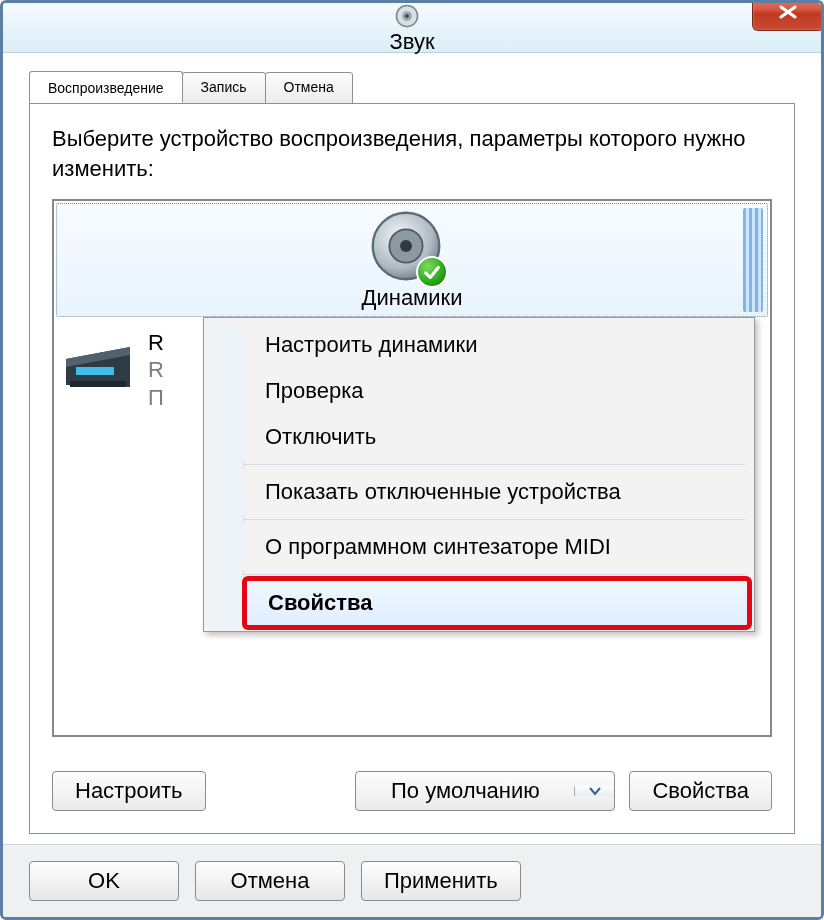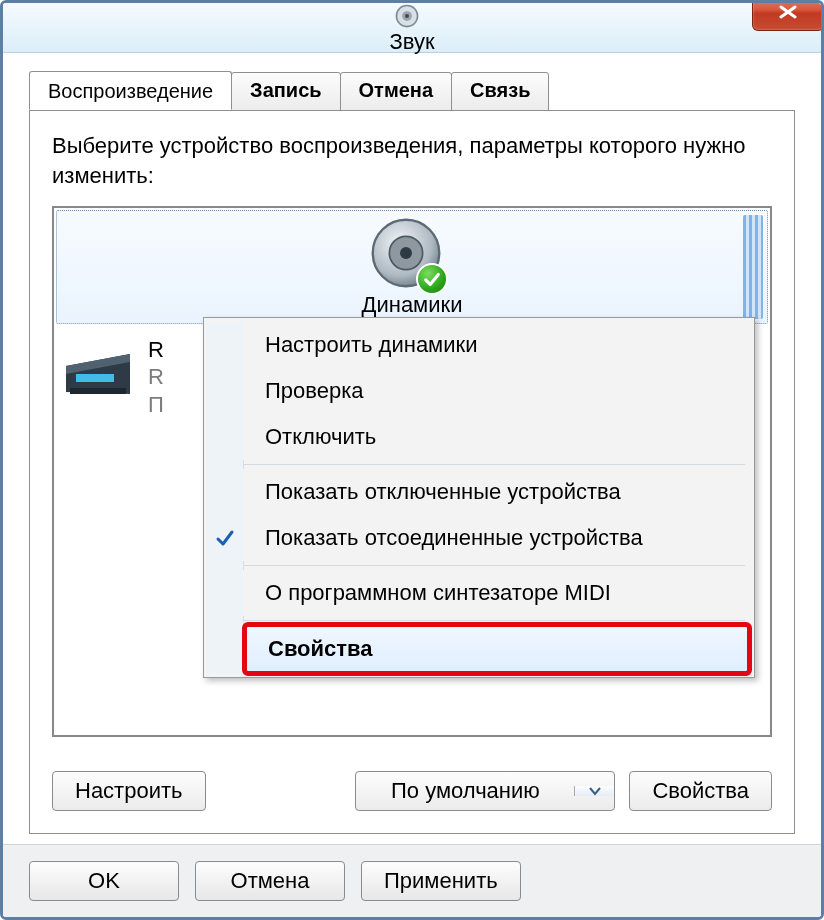--- a/index.html
+++ b/index.html
@@ -58,28 +58,28 @@
   }
   .tabstrip {
     display:flex;
     position:relative;
     z-index:2;
   }
   .tab {
     border:1px solid #8f8f8f;
     background:linear-gradient(to bottom,#fcfcfc,#ececec);
     padding:6px 18px 6px 18px;
-    font-size:20px;
+    font-size:14px;
     margin-right:0px;
     border-radius:3px 3px 0 0;
     position:relative;
     top:1px;
     color:#000;
   }
-  .tab + .tab { margin-left:-1px;font-weight:bold; }
+  .tab + .tab { margin-left:-1px; }
   .tab.active {
     background:#fff;
     border-bottom:1px solid #fff;
     padding-top:8px;
     top:0;
     z-index:3;
   }
   .tab-panel {
     border:1px solid #8f8f8f;
     background:#fff;
@@ -244,21 +244,20 @@
       </span>
     </div>
   </div>
 
   <div class="content">
 
     <div class="tabstrip">
       <div class="tab active"><span>Воспроизведение</span></div>
       <div class="tab"><span>Запись</span></div>
       <div class="tab"><span>Отмена</span></div>
-      <div class="tab"><span>Связь</span></div>
     </div>
 
     <div class="tab-panel">
       <div class="instruction">Выберите устройство воспроизведения, параметры которого нужно изменить:</div>
 
       <div class="device-list">
 
         <div class="device-item selected">
           <div class="dev-icon">
             <svg width="76" height="76" viewBox="0 0 64 64">
@@ -323,28 +322,20 @@
     </div>
 
     <div class="context-menu">
       <div class="cm-inner">
         <span class="cm-gutter-line"></span>
         <div class="cm-item"><span>Настроить динамики</span></div>
         <div class="cm-item"><span>Проверка</span></div>
         <div class="cm-item"><span>Отключить</span></div>
         <div class="cm-sep"></div>
         <div class="cm-item"><span>Показать отключенные устройства</span></div>
-        <div class="cm-item">
-          <span class="cm-check">
-            <svg width="20" height="20" viewBox="0 0 20 20">
-                <path d="M3 11 L8 16 L17 4" stroke="#1a5fb4" stroke-width="3" fill="none" stroke-linecap="round" stroke-linejoin="round"></path>
-              </svg>
-          </span>
-          <span>Показать отсоединенные устройства</span>
-        </div>
         <div class="cm-sep"></div>
         <div class="cm-item"><span>О программном синтезаторе MIDI</span></div>
         <div class="cm-sep"></div>
         <div class="cm-item hl redbox"><span>Свойства</span></div>
       </div>
     </div>
 
   </div>
 
   <div class="bottom-bar">

